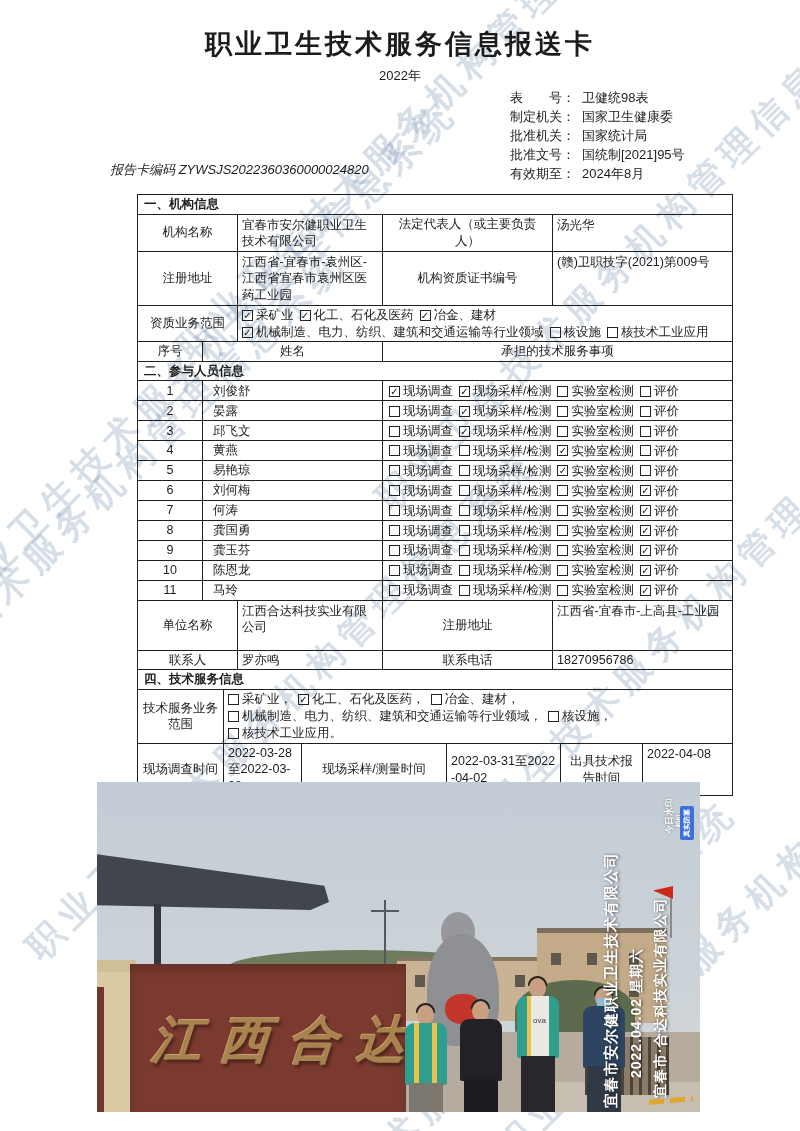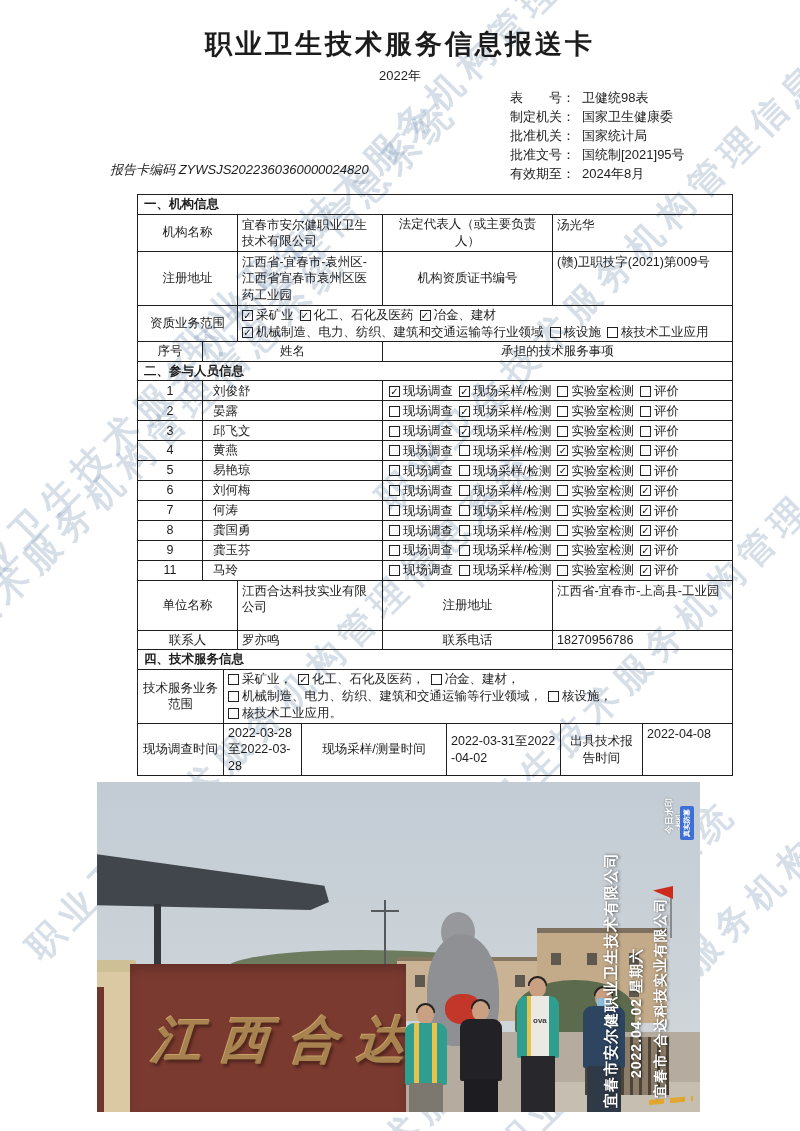--- a/index.html
+++ b/index.html
@@ -71,21 +71,21 @@
   .person .legs{width:34px;height:60px;left:4px;top:78px;}
   .p1{left:308px;top:223px;width:42px;height:107px;}
   .p1 .torso{background:linear-gradient(90deg,#2f9e8f 0 9px,#e8c24a 9px 14px,#2f9e8f 14px 27px,#e8c24a 27px 32px,#2f9e8f 32px 42px);}
   .p1 .legs{background:#7d786f;}
   .p2{left:363px;top:219px;width:42px;height:111px;}
   .p2 .torso{background:#222226;}
   .p2 .legs{background:#1d1d21;}
   .p3{left:420px;top:196px;width:44px;height:134px;}
   .p3 .torso{background:linear-gradient(90deg,#2f9e8f 0 10px,#e8c24a 10px 14px,#ece9e5 14px 32px,#2f9e8f 32px 44px);}
   .p3 .legs{background:#28282c;}
-  .p3 .shirt{left:16px;top:38px;font-size:8px;color:#3a3a3a;font-weight:bold;}
+  .p3 .shirt{left:16px;top:38px;font-size:8px;color:#3a3a3a;font-weight:normal;}
   .p4{left:486px;top:206px;width:44px;height:124px;}
   .p4 .torso{background:#2d4560;}
   .p4 .legs{background:#303a47;}
   .stamp{transform-origin:0 100%;transform:rotate(-90deg);white-space:nowrap;color:#fff;
          font-weight:bold;text-shadow:0 1px 3px rgba(0,0,0,0.65);}
   .s1{left:524px;bottom:4px;font-size:15px;letter-spacing:1px;}
   .s2{left:549px;bottom:34px;font-size:14px;letter-spacing:1px;}
   .s3{left:573px;bottom:14px;font-size:14px;letter-spacing:1px;}
   .lg{transform-origin:0 0;transform:rotate(-90deg);white-space:nowrap;color:#fff;font-weight:bold;
       text-shadow:0 0 2px rgba(0,0,0,0.5);}
@@ -325,20 +325,37 @@
                 <span class="cb"></span>
                 <span class="cbl">实验室检测</span>
               </span><span class="cbi">
                 <span class="cb">✓</span>
                 <span class="cbl">评价</span>
               </span></td>
           </tr>
           <tr style="height: 16px;">
             <td class="c">9</td>
             <td class="nm">龚玉芬</td>
+            <td class="sv"><span class="cbi">
+                <span class="cb"></span>
+                <span class="cbl">现场调查</span>
+              </span><span class="cbi">
+                <span class="cb"></span>
+                <span class="cbl">现场采样/检测</span>
+              </span><span class="cbi">
+                <span class="cb"></span>
+                <span class="cbl">实验室检测</span>
+              </span><span class="cbi">
+                <span class="cb">✓</span>
+                <span class="cbl">评价</span>
+              </span></td>
+          </tr>
+          <tr style="height: 16px;">
+            <td class="c">10</td>
+            <td class="nm">陈恩龙</td>
             <td class="sv"><span class="cbi">
                 <span class="cb"></span>
                 <span class="cbl">现场调查</span>
               </span><span class="cbi">
                 <span class="cb"></span>
                 <span class="cbl">现场采样/检测</span>
               </span><span class="cbi">
                 <span class="cb"></span>
                 <span class="cbl">实验室检测</span>
               </span><span class="cbi">

